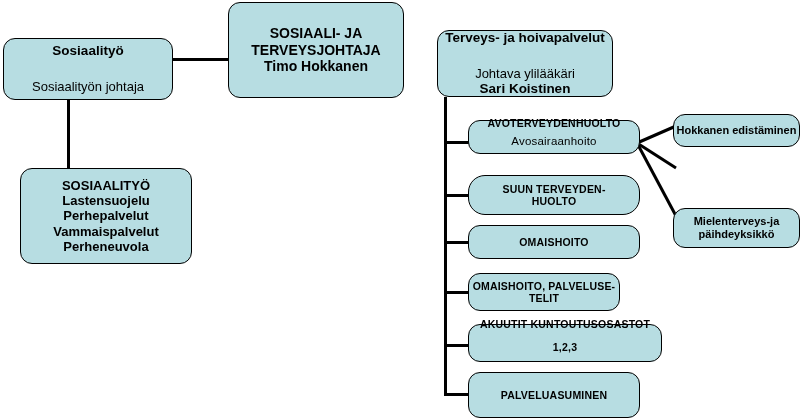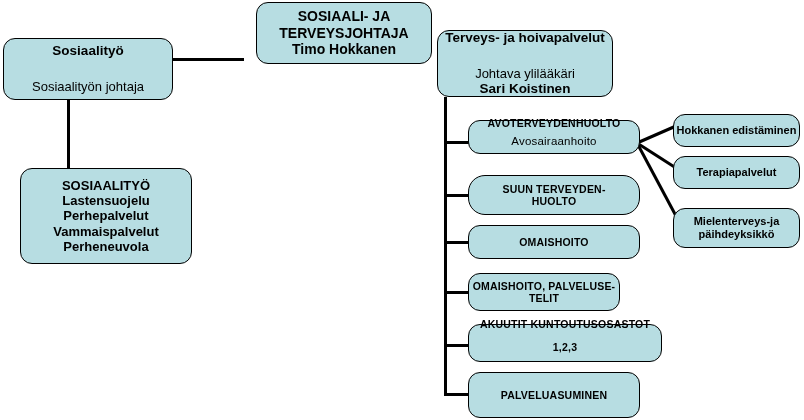--- a/index.html
+++ b/index.html
@@ -106,21 +106,21 @@
     <line x1="637" y1="143" x2="676" y2="126" stroke="#000" stroke-width="3"></line>
     <line x1="637" y1="143" x2="676" y2="168" stroke="#000" stroke-width="3"></line>
     <line x1="637" y1="143" x2="676" y2="216" stroke="#000" stroke-width="3"></line>
   </svg>
 
   <div class="node n-sosiaalityo" style="left:3px; top:38px; width:170px; height:62px;">
     <span class="ln t1 b">Sosiaalityö</span>
     <span class="ln t2 r">Sosiaalityön johtaja</span>
   </div>
 
-  <div class="node n-johtaja" style="left:256px; top:2px; width:176px; height:62px;">
+  <div class="node n-johtaja" style="left:228px; top:2px; width:176px; height:96px;">
     <span class="ln b">SOSIAALI- JA</span>
     <span class="ln b">TERVEYSJOHTAJA</span>
     <span class="ln b">Timo Hokkanen</span>
   </div>
 
   <div class="node n-unit" style="left:20px; top:168px; width:172px; height:96px;">
     <span class="ln b">SOSIAALITYÖ</span>
     <span class="ln b">Lastensuojelu</span>
     <span class="ln b">Perhepalvelut</span>
     <span class="ln b">Vammaispalvelut</span>
@@ -158,22 +158,19 @@
   </div>
 
   <div class="node n-sub" style="left:468px; top:372px; width:172px; height:46px;">
     <span class="ln">PALVELUASUMINEN</span>
   </div>
 
   <div class="node n-right" style="left:673px; top:114px; width:127px; height:33px;">
     <span class="ln">Hokkanen edistäminen</span>
   </div>
 
-  <div class="node n-right" style="left:673px; top:156px; width:127px; height:33px;">
-    <span class="ln">Terapiapalvelut</span>
-  </div>
 
   <div class="node n-right" style="left:673px; top:208px; width:127px; height:40px;">
     <span class="ln">Mielenterveys-ja</span>
     <span class="ln">päihdeyksikkö</span>
   </div>
 
 </div>
 
 </body></html>

